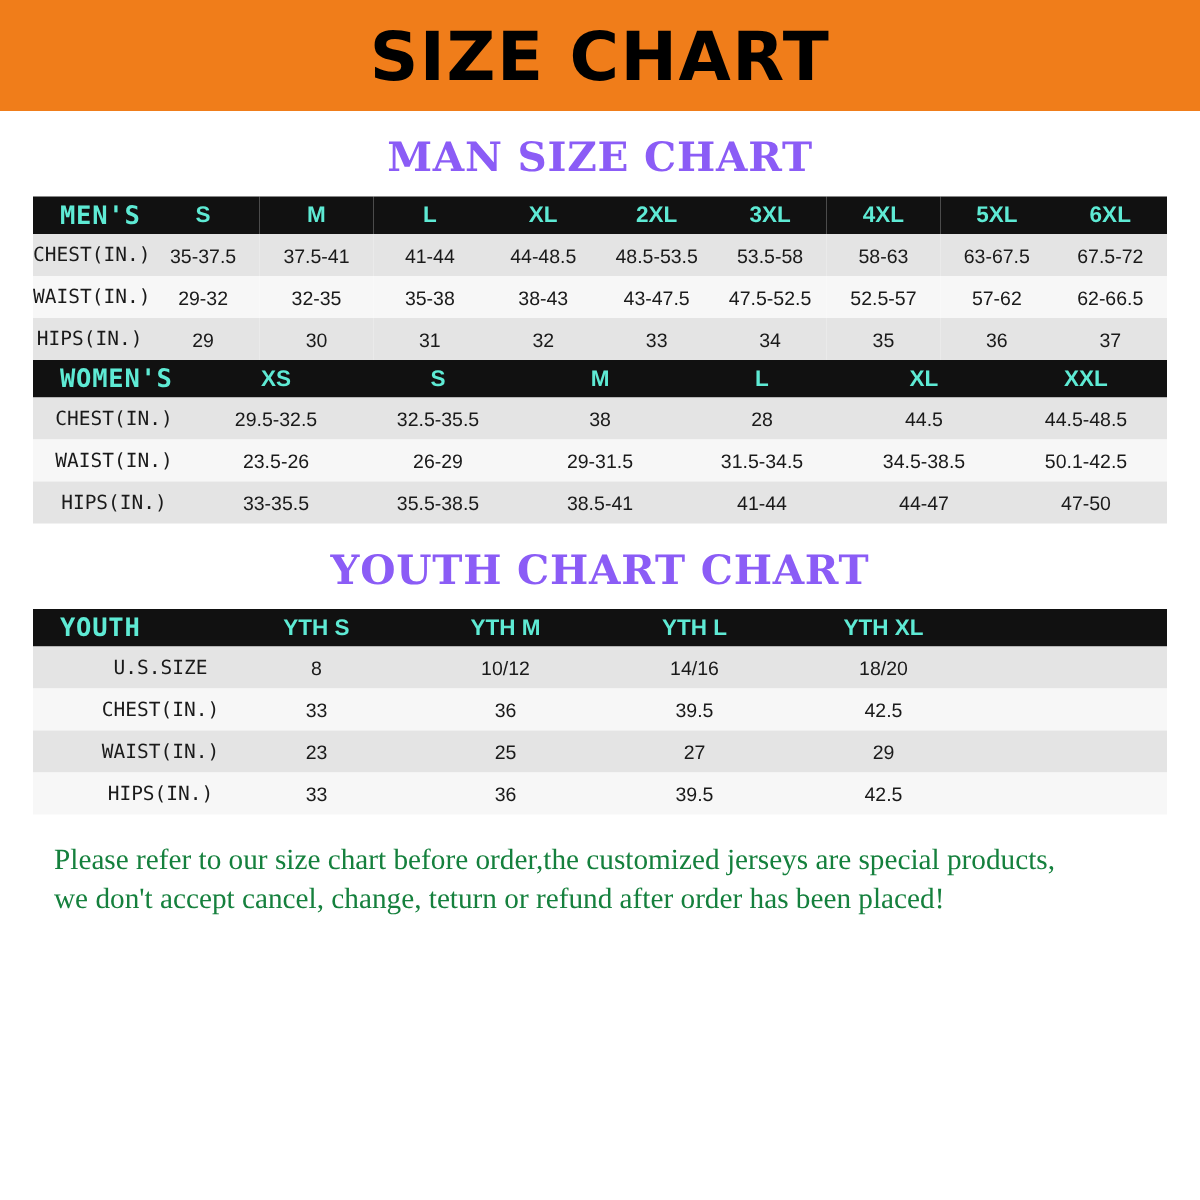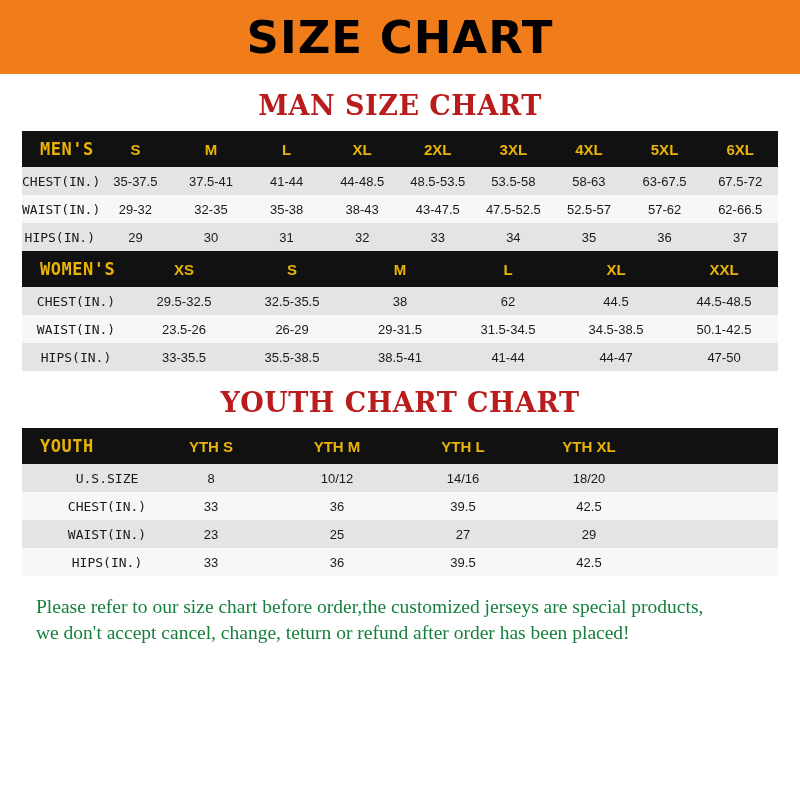--- a/index.html
+++ b/index.html
@@ -45,43 +45,43 @@
   }
   .content {
     padding: 0 22px;
     box-sizing: border-box;
   }
   .section-title {
     text-align: center;
     font-family: "DejaVu Serif", serif;
     font-weight: bold;
     font-size: 27px;
-    color: #b91c1c;
+    color: #8b5cf6;
     margin: 16px 0 10px 0;
     letter-spacing: 0.5px;
   }
   table.size-table {
     width: 100%;
     border-collapse: collapse;
     table-layout: fixed;
   }
   table.size-table th,
   table.size-table td {
     text-align: center;
     font-size: 13px;
     color: #1a1a1a;
     padding: 0;
     height: 28px;
     vertical-align: middle;
     font-family: "Liberation Sans", sans-serif;
   }
   table.size-table thead th {
     background: #111111;
-    color: #eab308;
-    height: 36px;
+    color: #5eead4;
+    height: 25px;
     font-size: 15px;
     font-weight: bold;
   }
   table.size-table thead th.row-label {
     font-family: "DejaVu Sans Mono", monospace;
     font-size: 17px;
     letter-spacing: 0.5px;
     text-align: left;
     padding-left: 18px;
   }
@@ -199,21 +199,21 @@
           <th>XL</th>
           <th>XXL</th>
         </tr>
       </thead>
       <tbody>
         <tr>
           <td class="row-label">CHEST(IN.)</td>
           <td>29.5-32.5</td>
           <td>32.5-35.5</td>
           <td>38</td>
-          <td>62</td>
+          <td>28</td>
           <td>44.5</td>
           <td>44.5-48.5</td>
         </tr>
         <tr>
           <td class="row-label">WAIST(IN.)</td>
           <td>23.5-26</td>
           <td>26-29</td>
           <td>29-31.5</td>
           <td>31.5-34.5</td>
           <td>34.5-38.5</td>

